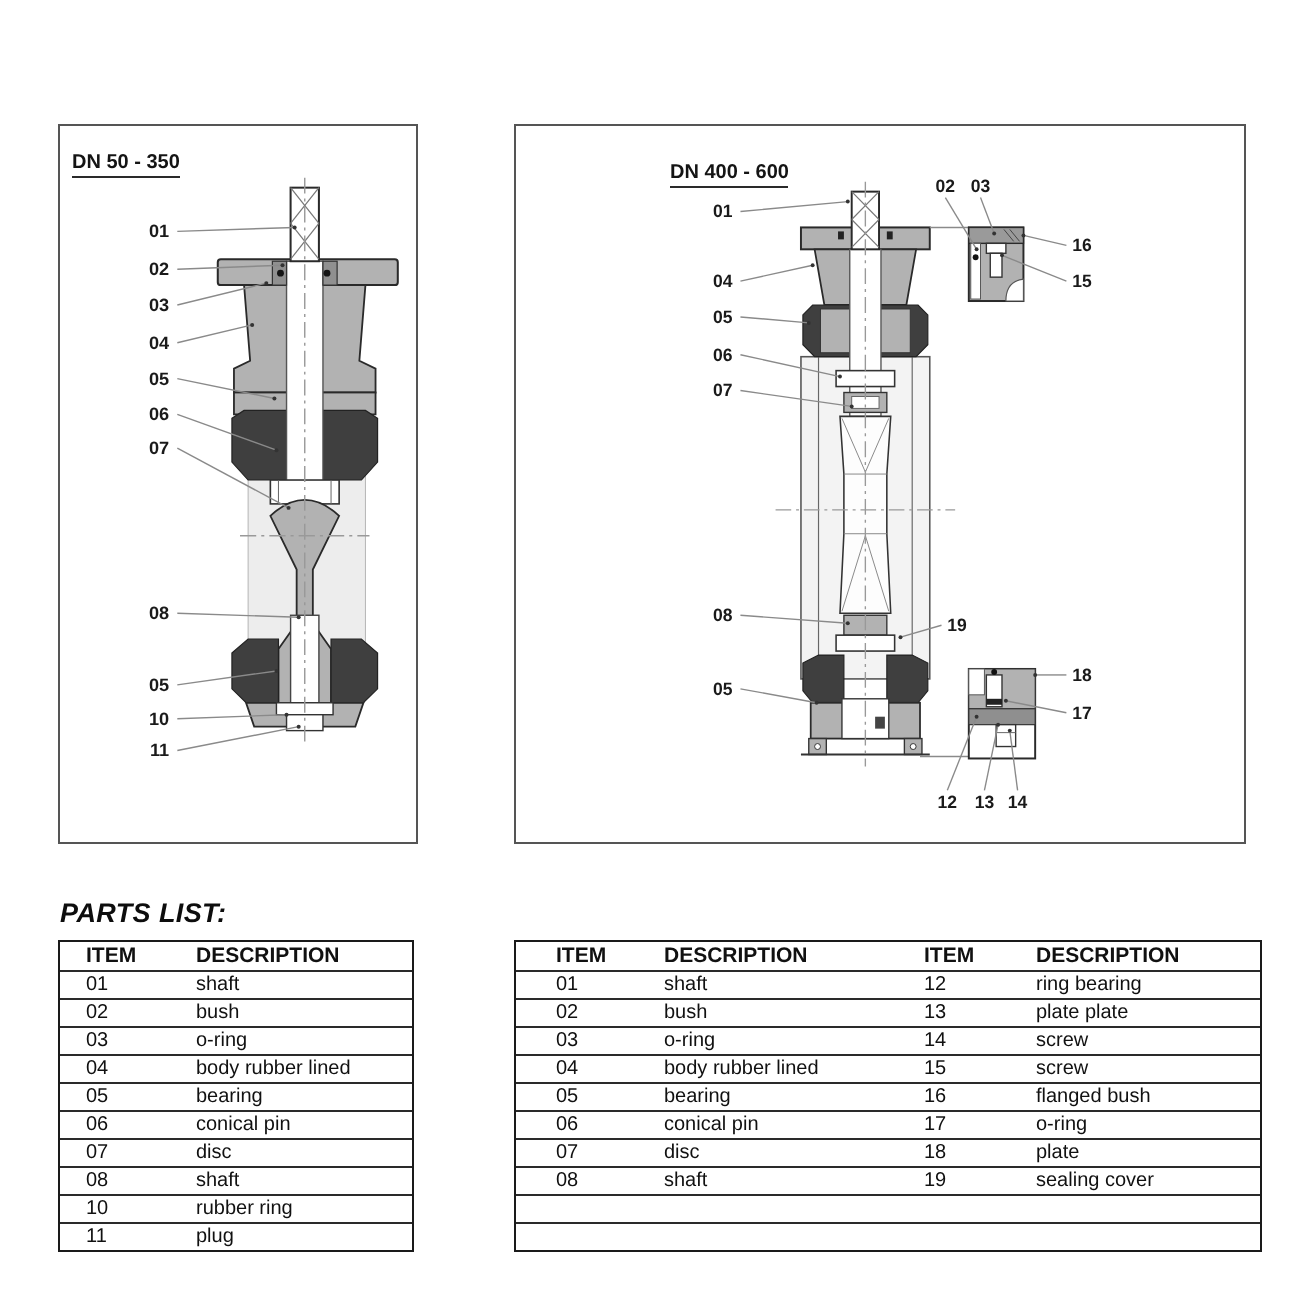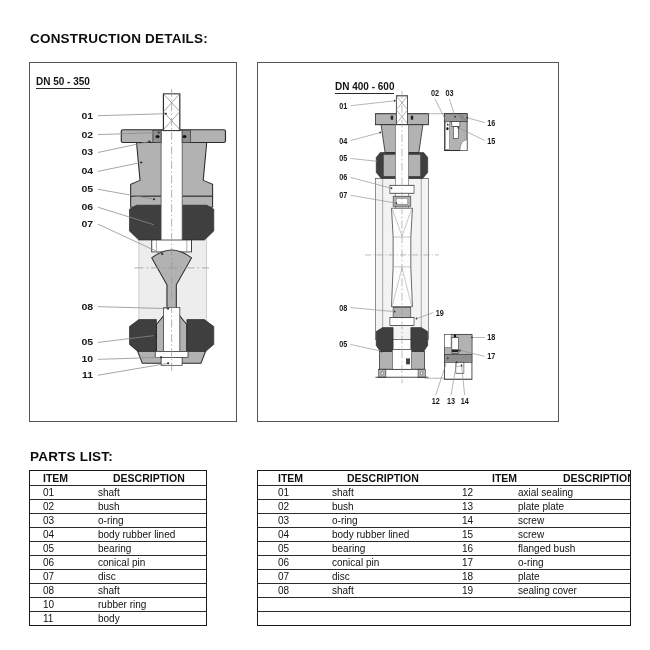--- a/index.html
+++ b/index.html
@@ -5,28 +5,28 @@
   html,body { margin:0; padding:0; background:#fff; }
   .page {
     position:relative; width:650px; height:650px; background:#ffffff;
     font-family:"Liberation Sans", sans-serif; color:#111; overflow:hidden;
   }
   .h-title {
     position:absolute; font-size:13.5px; font-weight:bold; letter-spacing:0.2px;
     color:#0d0d0d; white-space:nowrap;
   }
   #construction-heading { left:30px; top:31px; }
-  #parts-heading { left:30px; top:449px; }
+  #parts-heading { left:30px; top:449px;font-style:italic; }
 
   .diagram-box {
     position:absolute; top:62px; height:360px; border:1px solid #555; background:#fff;
     box-sizing:border-box;
   }
-  #box-left  { left:29px;  width:208px; }
-  #box-right { left:257px; width:302px; }
+  #box-left  { left:29px;  width:180px; }
+  #box-right { left:257px; width:366px; }
 
   .dn-label {
     position:absolute; font-size:10px; font-weight:bold; color:#141414;
     border-bottom:1px solid #2a2a2a; padding-bottom:1px; white-space:nowrap; z-index:2;
   }
   #dn-left  { left:6px;  top:13px; }
   #dn-right { left:77px; top:18px; }
 
   .diagram-box svg { position:absolute; left:0; top:0; width:100%; height:100%; }
 
@@ -38,32 +38,31 @@
     position:absolute; top:470px; height:156px; box-sizing:border-box;
     border:1.5px solid #1a1a1a; display:grid; grid-template-rows:repeat(11, 1fr);
     background:#fff;
   }
   #table-left  { left:29px;  width:178px; }
   #table-right { left:257px; width:374px; }
   .prow {
     display:grid; align-items:center; border-top:1px solid #2a2a2a;
     font-size:10px; color:#111; box-sizing:border-box;
   }
-  .prow:first-child { border-top:none;gap:15px; }
+  .prow:first-child { border-top:none; }
   .phead { font-weight:bold; font-size:10.5px; }
   #table-left  .prow { grid-template-columns:55px 1fr; padding-left:13px; }
   #table-right .prow { grid-template-columns:54px 130px 56px 1fr; padding-left:20px; }
   .pcell { white-space:nowrap; overflow:hidden; }
 </style>
 </head>
 <body>
 
 <div class="page">
 
-  <div class="h-title" id="construction-heading">CONSTRUCTION DETAILS:</div>
 
   <div class="diagram-box" id="box-left">
     <div class="dn-label" id="dn-left">DN 50 - 350</div>
     <svg id="svg-left" viewBox="0 0 176 360" preserveAspectRatio="none">
 
       <rect x="93" y="143" width="58" height="125" fill="#ededed" stroke="#b5b5b5" stroke-width="0.5"></rect>
 
       <rect x="78" y="67" width="89" height="13" rx="1.5" fill="#b2b2b2" stroke="#2a2a2a" stroke-width="1"></rect>
 
       <polygon points="91,80 151,80 148,118 156,122 156,134 86,134 86,122 94,118" fill="#b2b2b2" stroke="#2a2a2a" stroke-width="0.9"></polygon>
@@ -315,35 +314,35 @@
       <div class="prow">
         <div class="pcell">08</div>
         <div class="pcell">shaft</div>
       </div>
       <div class="prow">
         <div class="pcell">10</div>
         <div class="pcell">rubber ring</div>
       </div>
       <div class="prow">
         <div class="pcell">11</div>
-        <div class="pcell">body</div>
+        <div class="pcell">plug</div>
       </div>
     </div>
   <div class="ptable" id="table-right">
       <div class="prow phead">
         <div class="pcell">ITEM</div>
         <div class="pcell">DESCRIPTION</div>
         <div class="pcell">ITEM</div>
         <div class="pcell">DESCRIPTION</div>
       </div>
       <div class="prow">
         <div class="pcell">01</div>
         <div class="pcell">shaft</div>
         <div class="pcell">12</div>
-        <div class="pcell">axial sealing</div>
+        <div class="pcell">ring bearing</div>
       </div>
       <div class="prow">
         <div class="pcell">02</div>
         <div class="pcell">bush</div>
         <div class="pcell">13</div>
         <div class="pcell">plate plate</div>
       </div>
       <div class="prow">
         <div class="pcell">03</div>
         <div class="pcell">o-ring</div>

